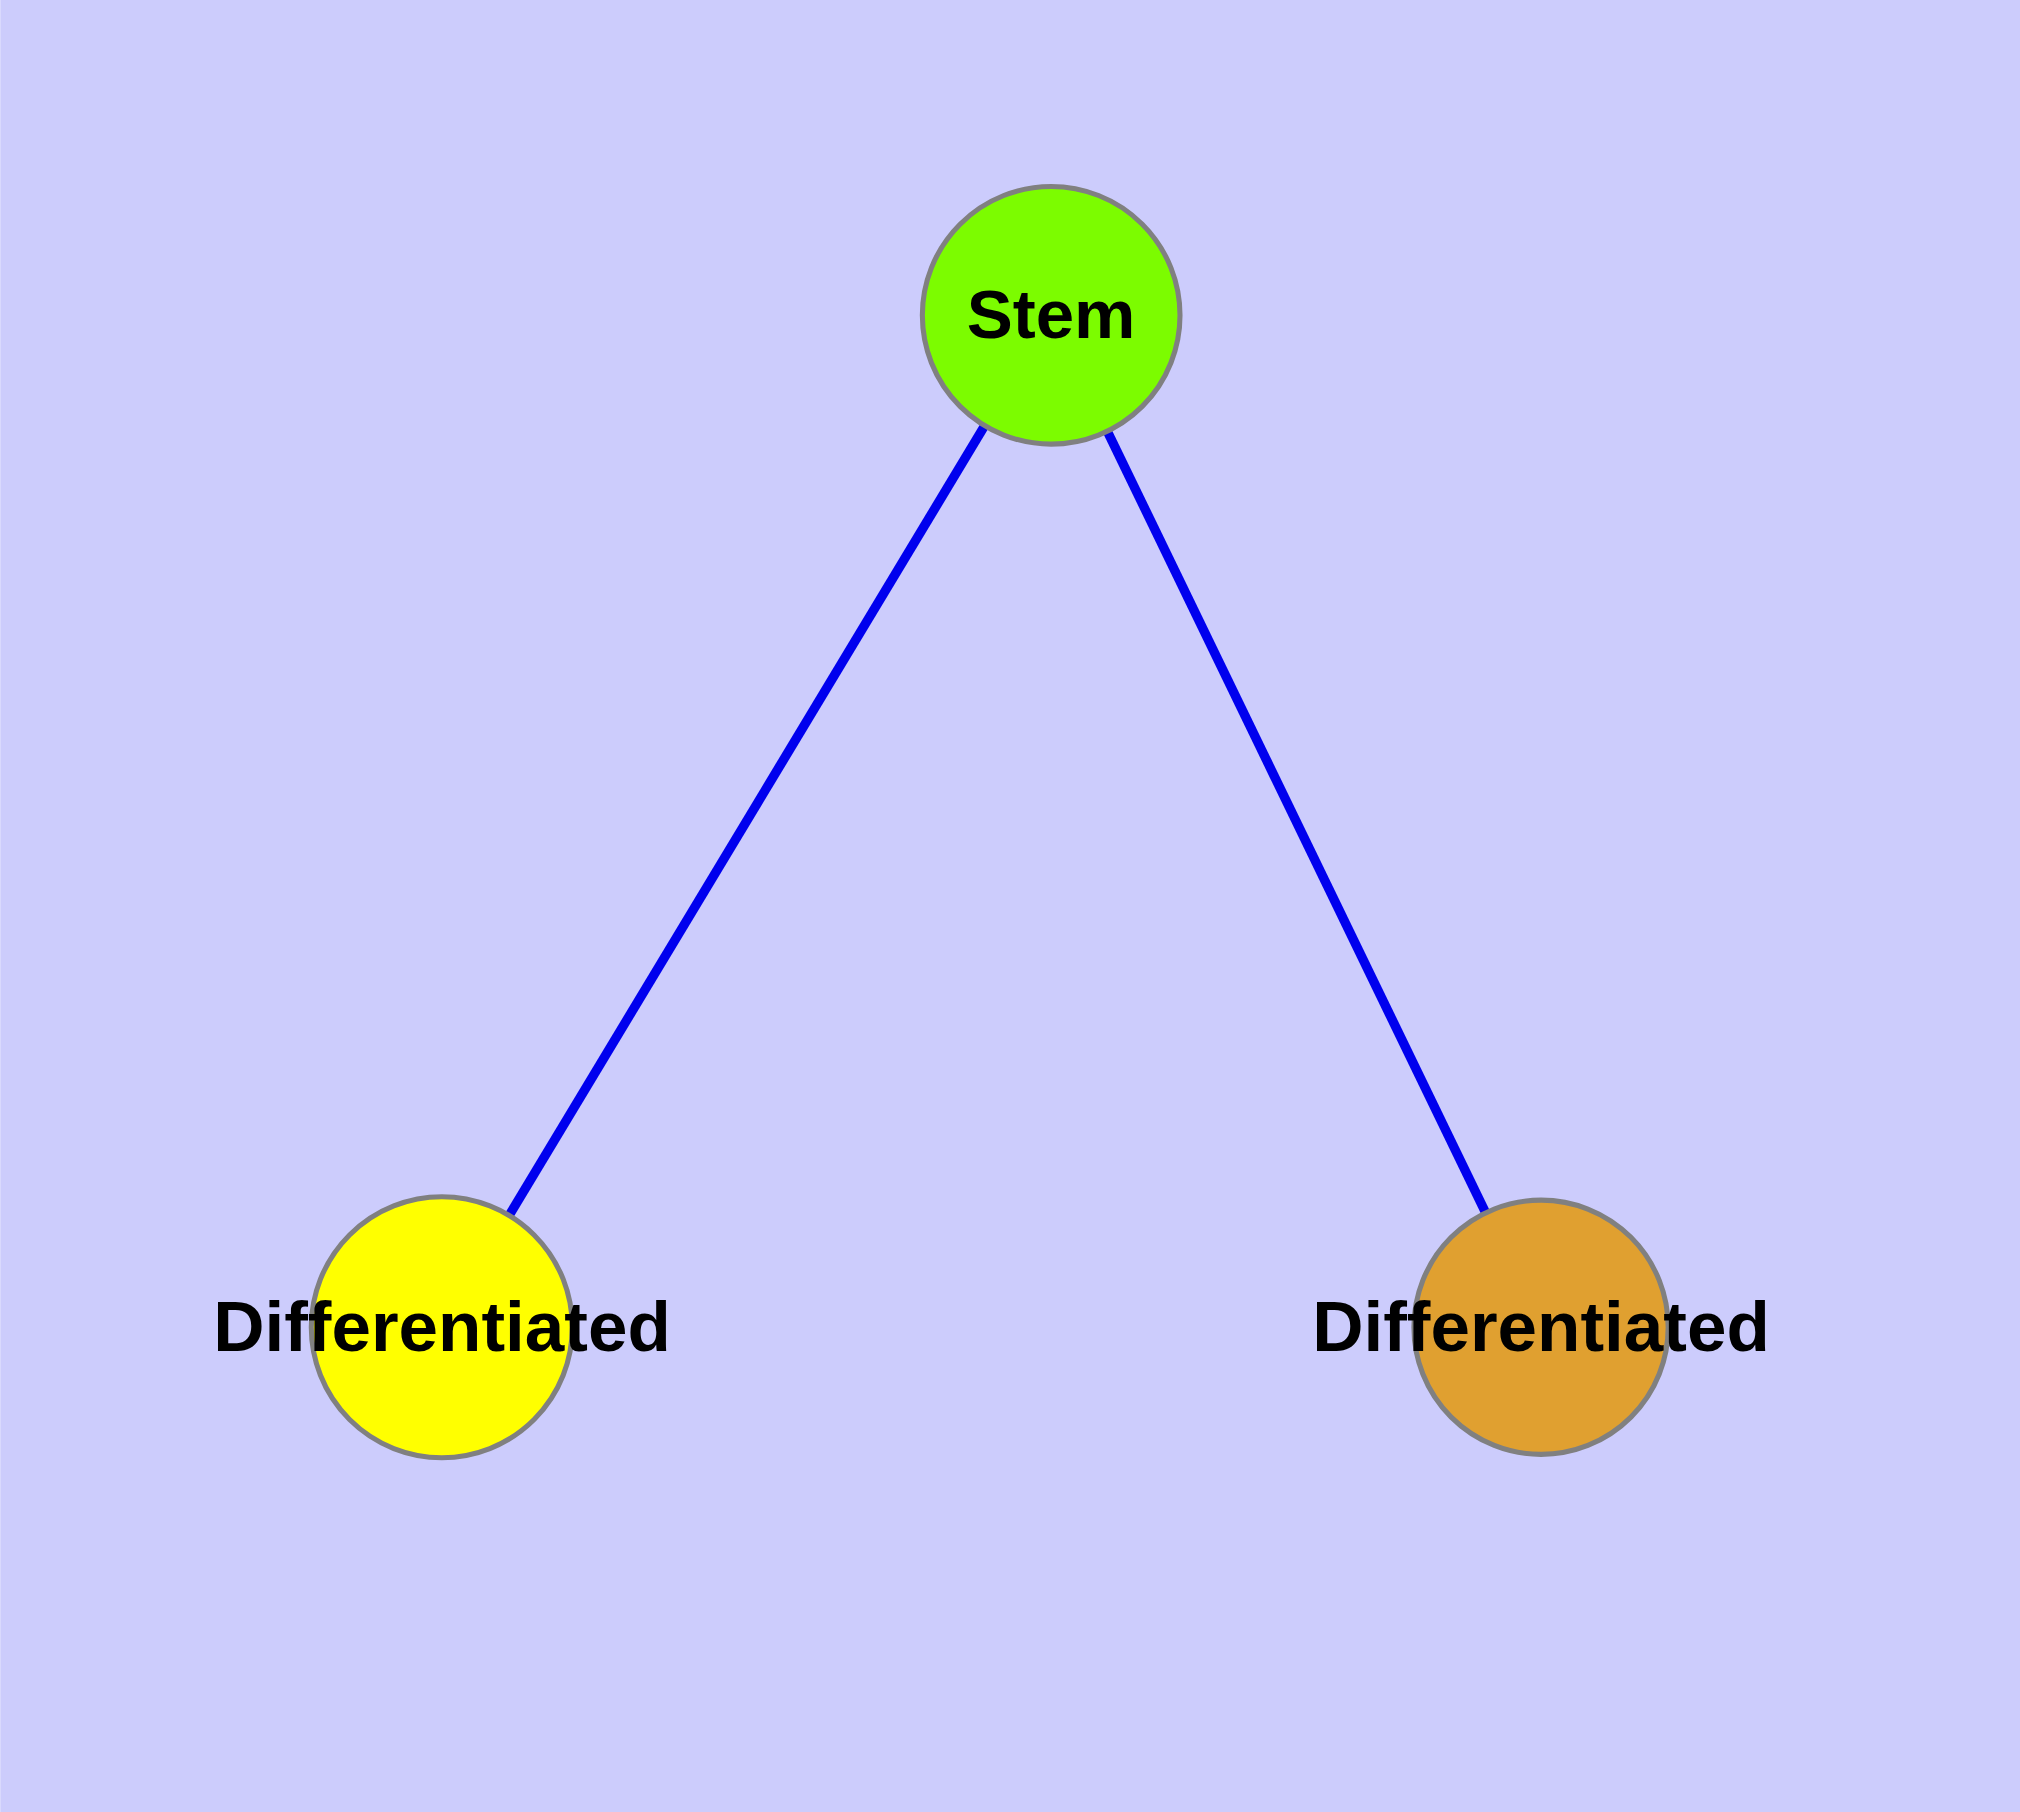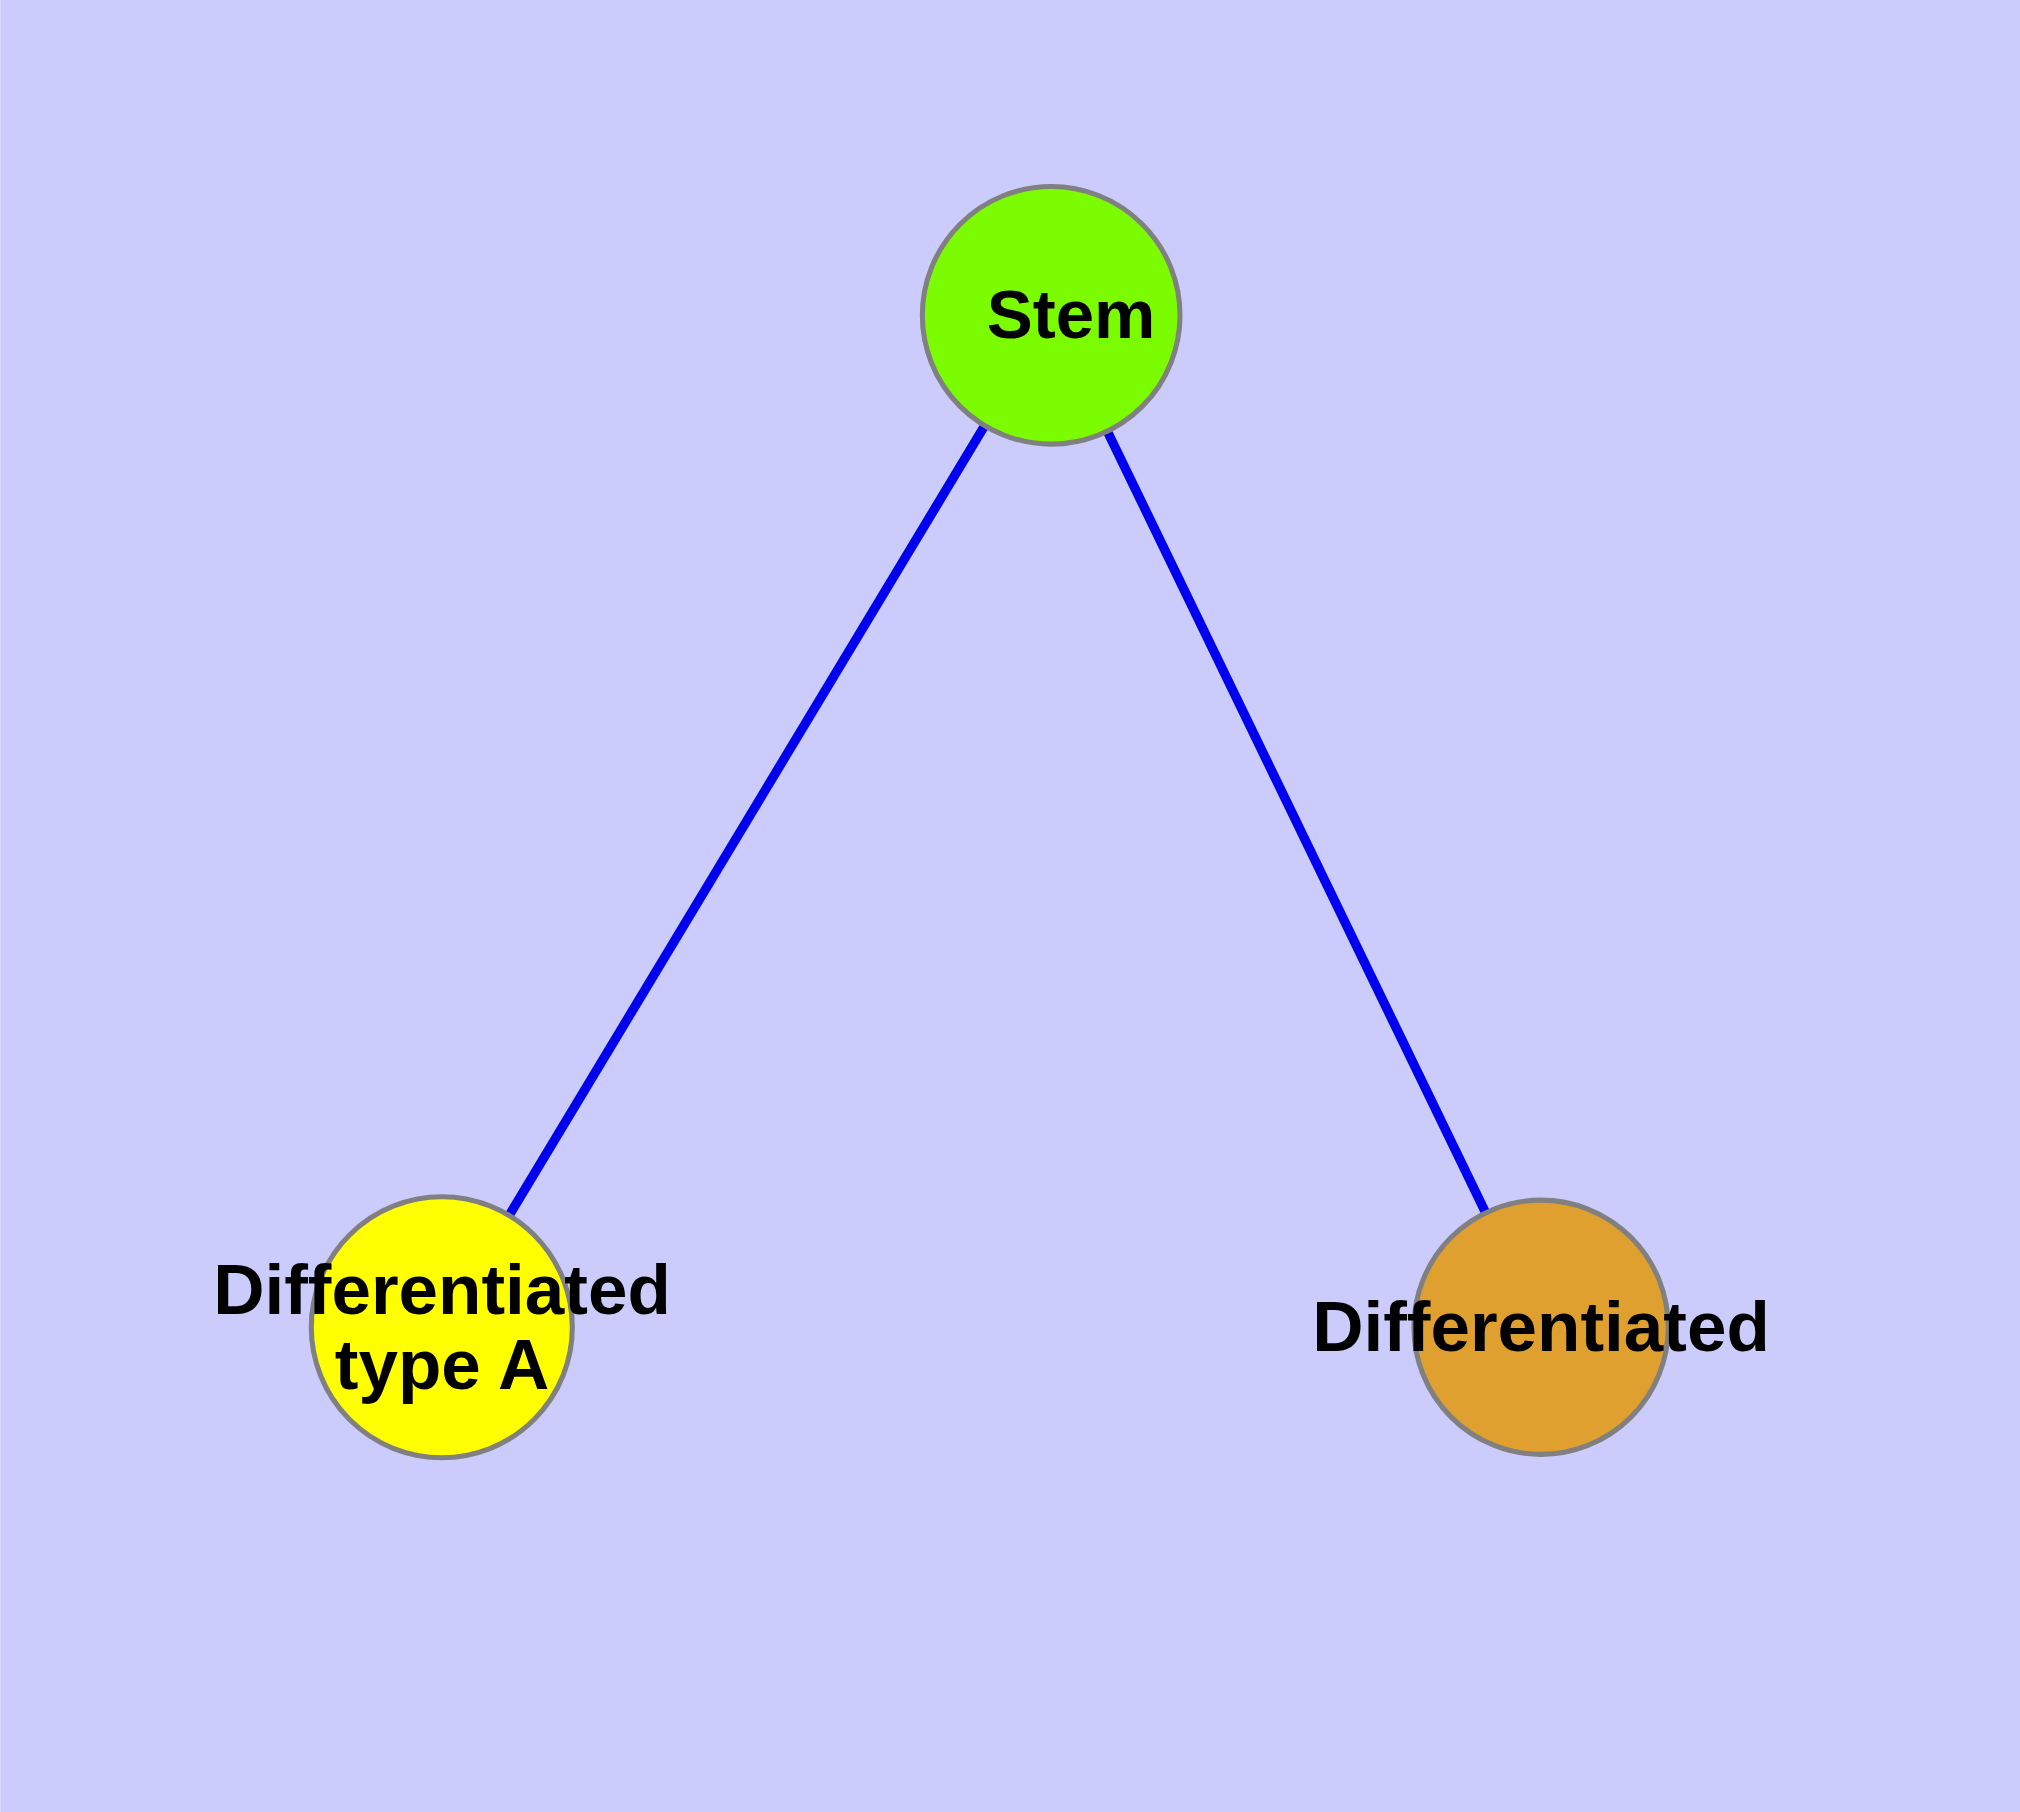--- a/index.html
+++ b/index.html
@@ -64,26 +64,25 @@
         <line x1="1162.6199880268857" y1="500.5003258635584" x2="599.4117454660891" y2="1435.7863364582608" stroke="#0000EE" stroke-width="11" stroke-linecap="butt"></line>
         <line x1="1305.3577830585832" y1="507.01244458814597" x2="1753.5136540488645" y2="1432.787721339696" stroke="#0000EE" stroke-width="11" stroke-linecap="butt"></line>
       </g>
     <g id="nodes-layer">
         <circle cx="1240" cy="372" r="152" fill="#7CFC00" stroke="#808080" stroke-width="6"></circle>
         <circle cx="521" cy="1566" r="154" fill="#FFFF00" stroke="#808080" stroke-width="6"></circle>
         <circle cx="1818" cy="1566" r="150" fill="#E0A030" stroke="#808080" stroke-width="6"></circle>
       </g>
   </svg>
 
-  <div class="node-label" id="label-stem" style="left: 1051px; top: 315px; margin-left: 20px;">
+  <div class="node-label" id="label-stem" style="left: 1051px; top: 315px;">
     <span class="label-line">Stem</span>
   </div>
 
   <div class="node-label" id="label-diffA" style="left: 442px; top: 1327px;">
     <span class="label-line">Differentiated</span>
-    <span class="label-line">type A</span>
   </div>
 
   <div class="node-label" id="label-diffB" style="left: 1541px; top: 1327px;">
     <span class="label-line">Differentiated</span>
   </div>
 </div>
 
 
 </body></html>

